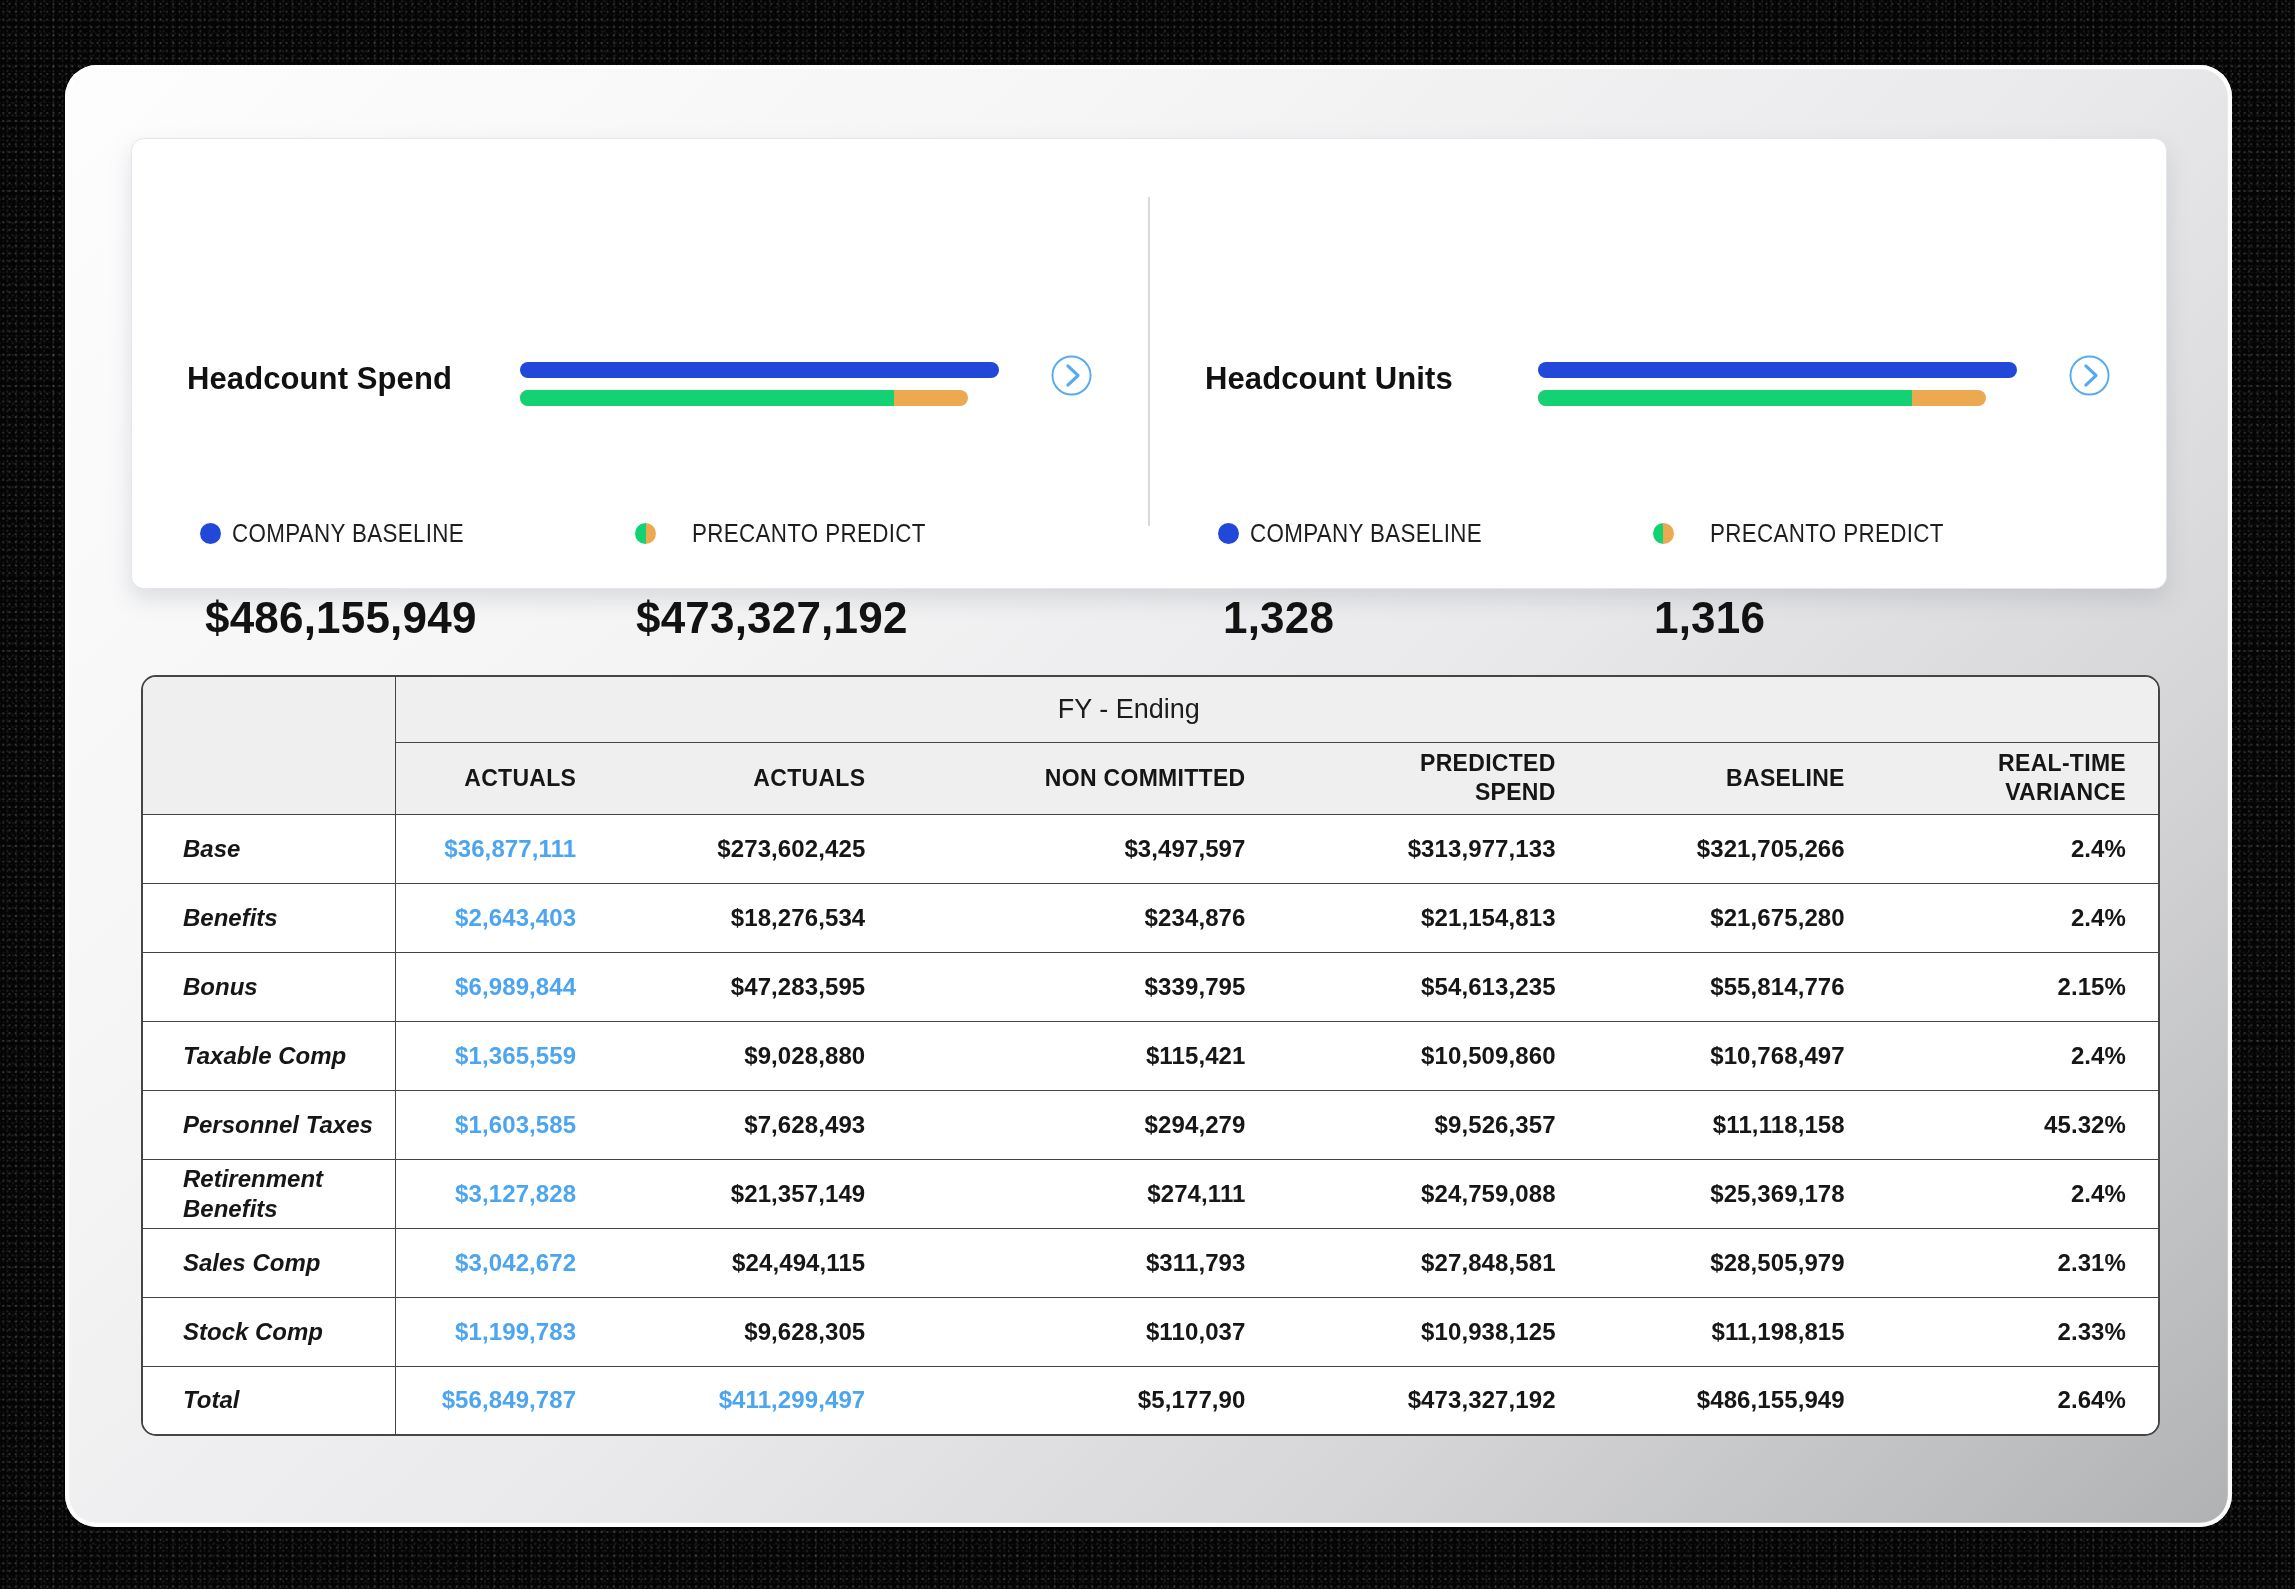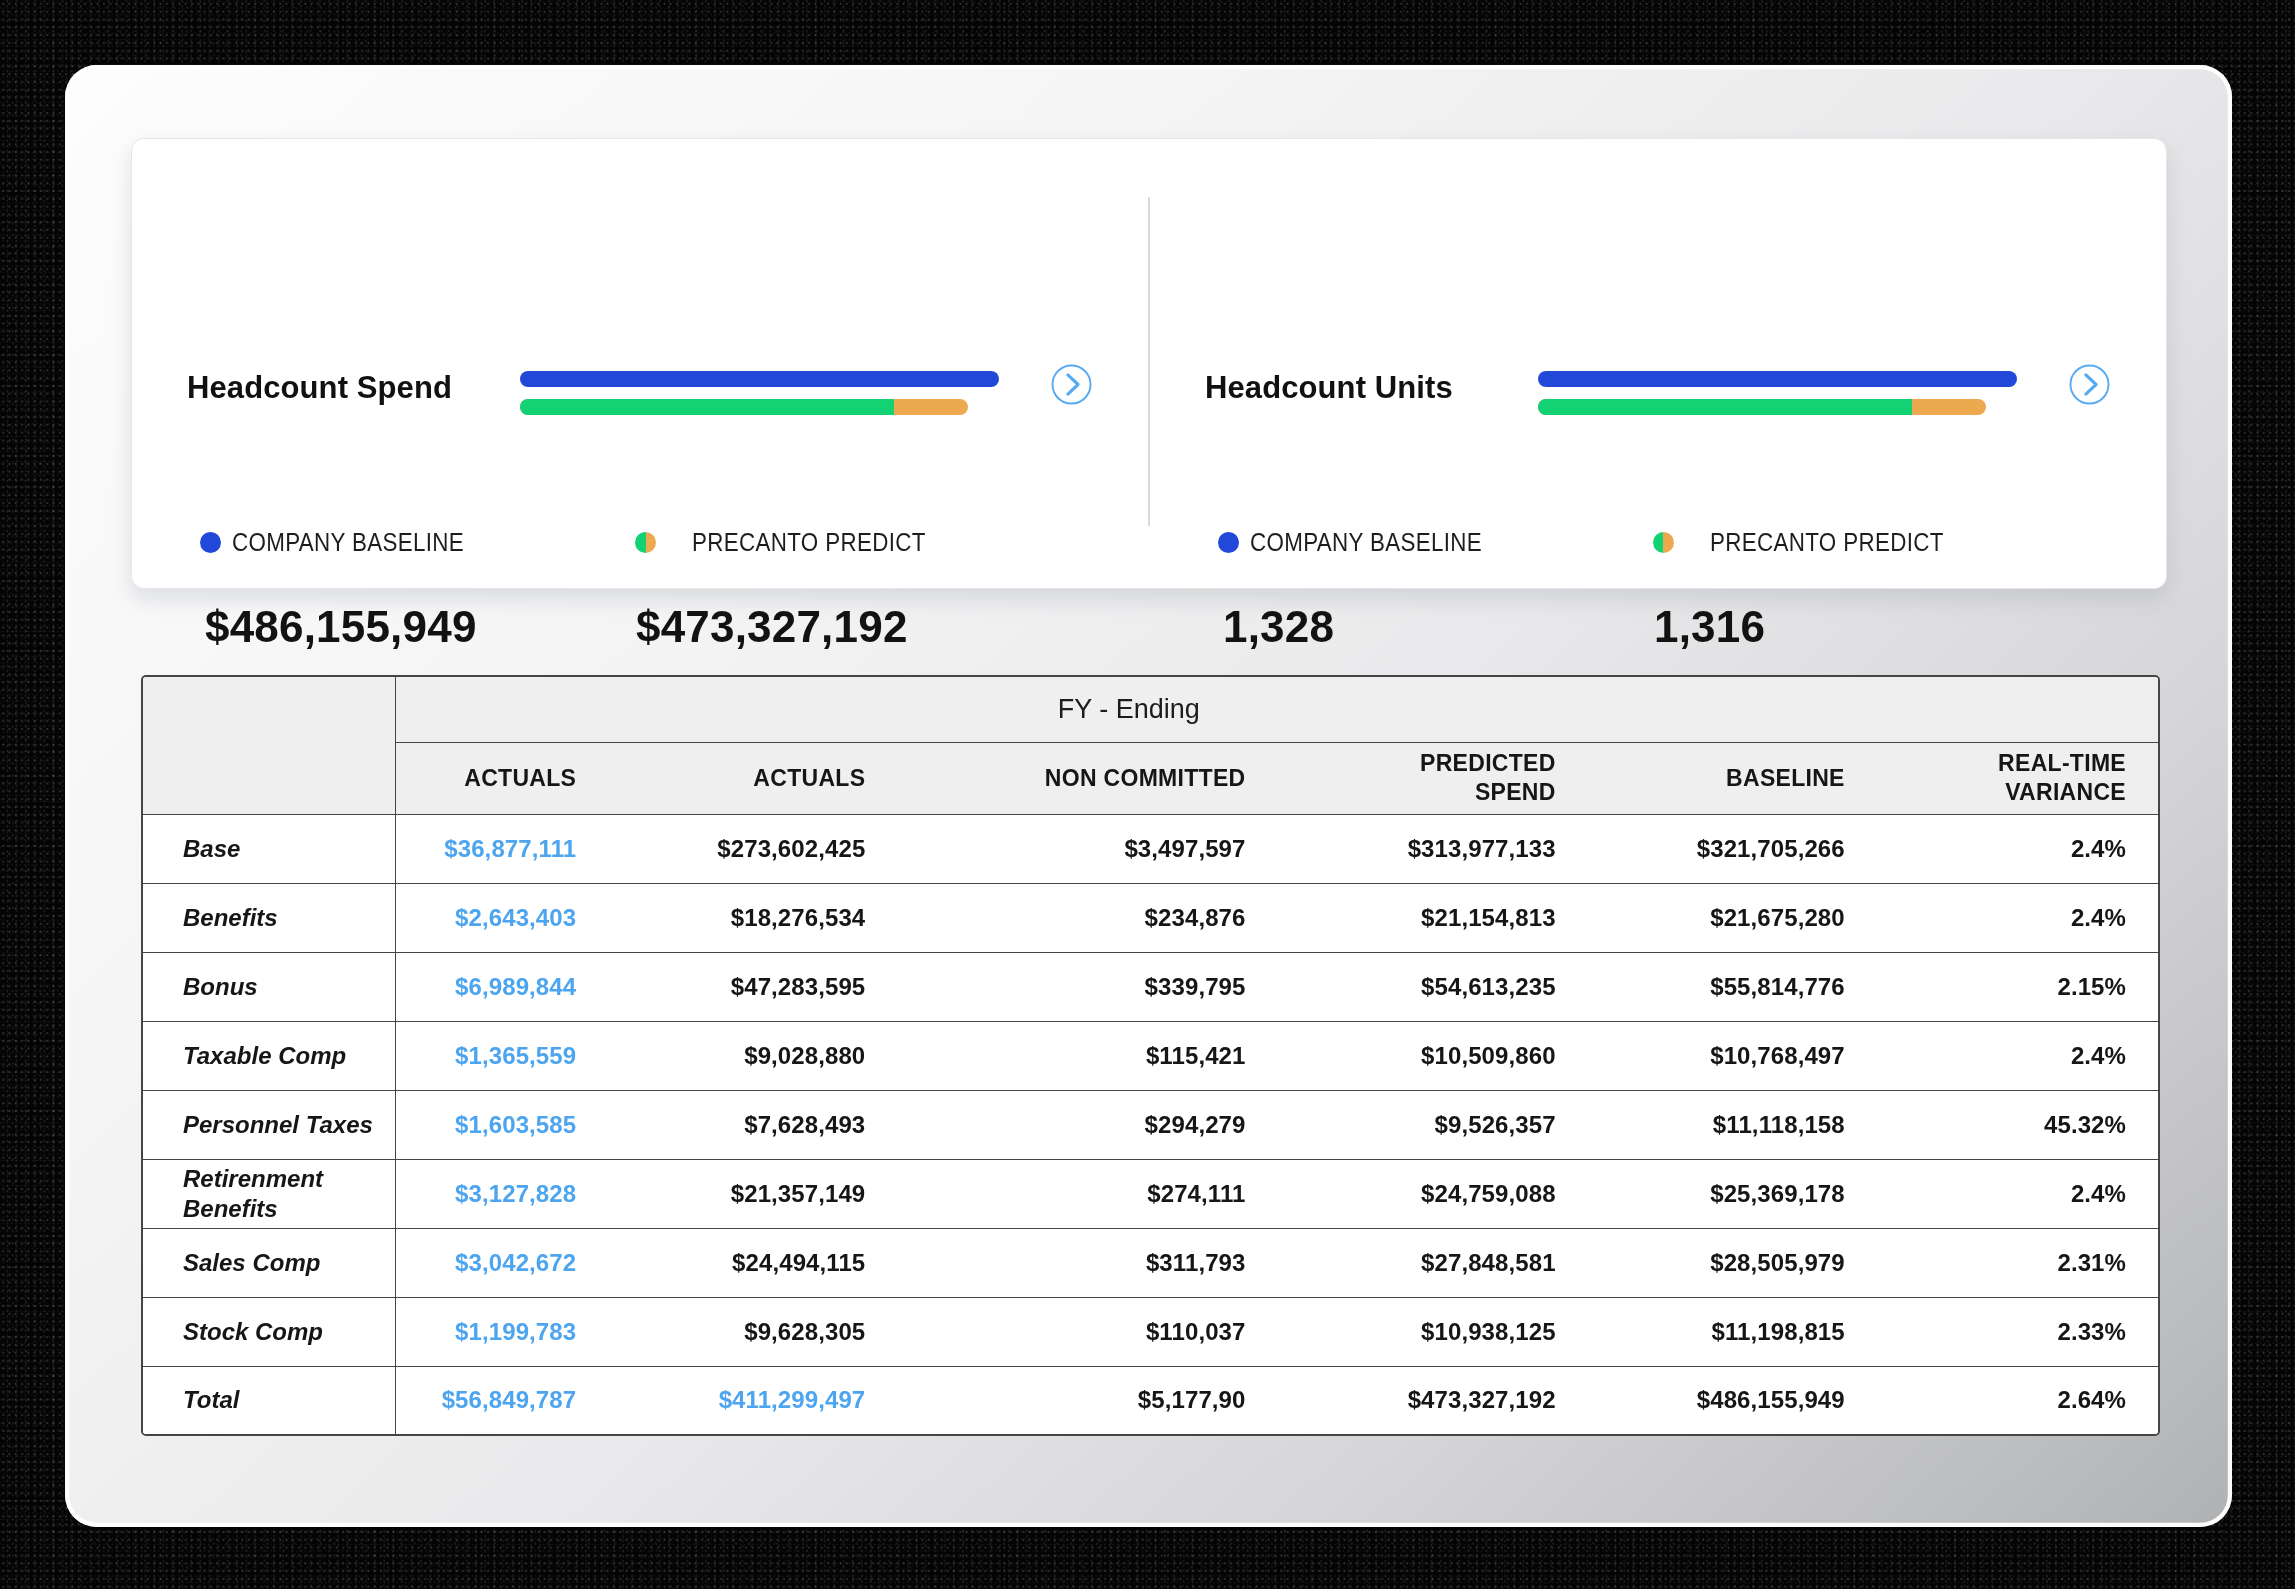--- a/index.html
+++ b/index.html
@@ -29,21 +29,21 @@
   
   .panel{
     position:absolute; left:66px; top:73px; width:2036px; height:451px;
     background:#fff; border:1.4px solid #e3e6ea; border-radius:12.7px;
     box-shadow:0 10px 21px rgba(120,126,138,0.22);
   }
   .panel-divider{
     position:absolute; left:calc(50% - 1.4px); top:58px; bottom:62px; width:2.1px;
     background:#d9d9db;
   }
-  .card{ position:absolute; top:9px; width:1018px; height:100%; }
+  .card{ position:absolute; top:0; width:1018px; height:100%; }
   .card.left{ left:0; } .card.right{ left:1018px; }
 
   .card h2{
     position:absolute; left:55px; top:223px; transform:translateY(-50%);
     font-size:31px; font-weight:700; color:#111; letter-spacing:0.1px; top:240px;
   }
   .bars{ position:absolute; left:388px; top:223px; width:479px; }
   .bar{ height:16px; border-radius:8.5px; }
   .bar.baseline{ background:var(--baseline-blue,#2148d8); }
   .bar.predict{ margin-top:12px; background:var(--predict-orange,#eda94f); overflow:hidden; position:relative; }
@@ -64,21 +64,21 @@
   .legend-label{
     font-size:26px; font-weight:400; color:#1d1d1f; letter-spacing:0.4px;
     transform:scaleX(0.86); transform-origin:left center; white-space:nowrap;
   }
   .big-value{ position:absolute; top:454px; font-size:44px; font-weight:700; color:#121212; letter-spacing:0.2px; }
   .big-value.first{ left:73px; } .big-value.second{ left:504px; }
 
   
   .table-wrap{
     position:absolute; left:76px; top:610px; width:2019px;
-    background:#fff; border:2.1px solid #454545; border-radius:5px; overflow:hidden;
+    background:#fff; border:2.1px solid #454545; border-radius:15px; overflow:hidden;
   }
   table{ width:100%; border-collapse:collapse; table-layout:fixed; }
   th,td{ color:#161616; }
   thead th{ background:#efefef; }
   th.corner{ border-right:1.4px solid #454545; border-bottom:1.4px solid #454545; }
   th.fy-cell{ border-bottom:1.4px solid #454545; height:65px; }
   th.fy-cell .fy-inner{
     text-align:center; padding-right:296px;
     font-size:27px; font-weight:500; color:#1c1c1c;
   }

